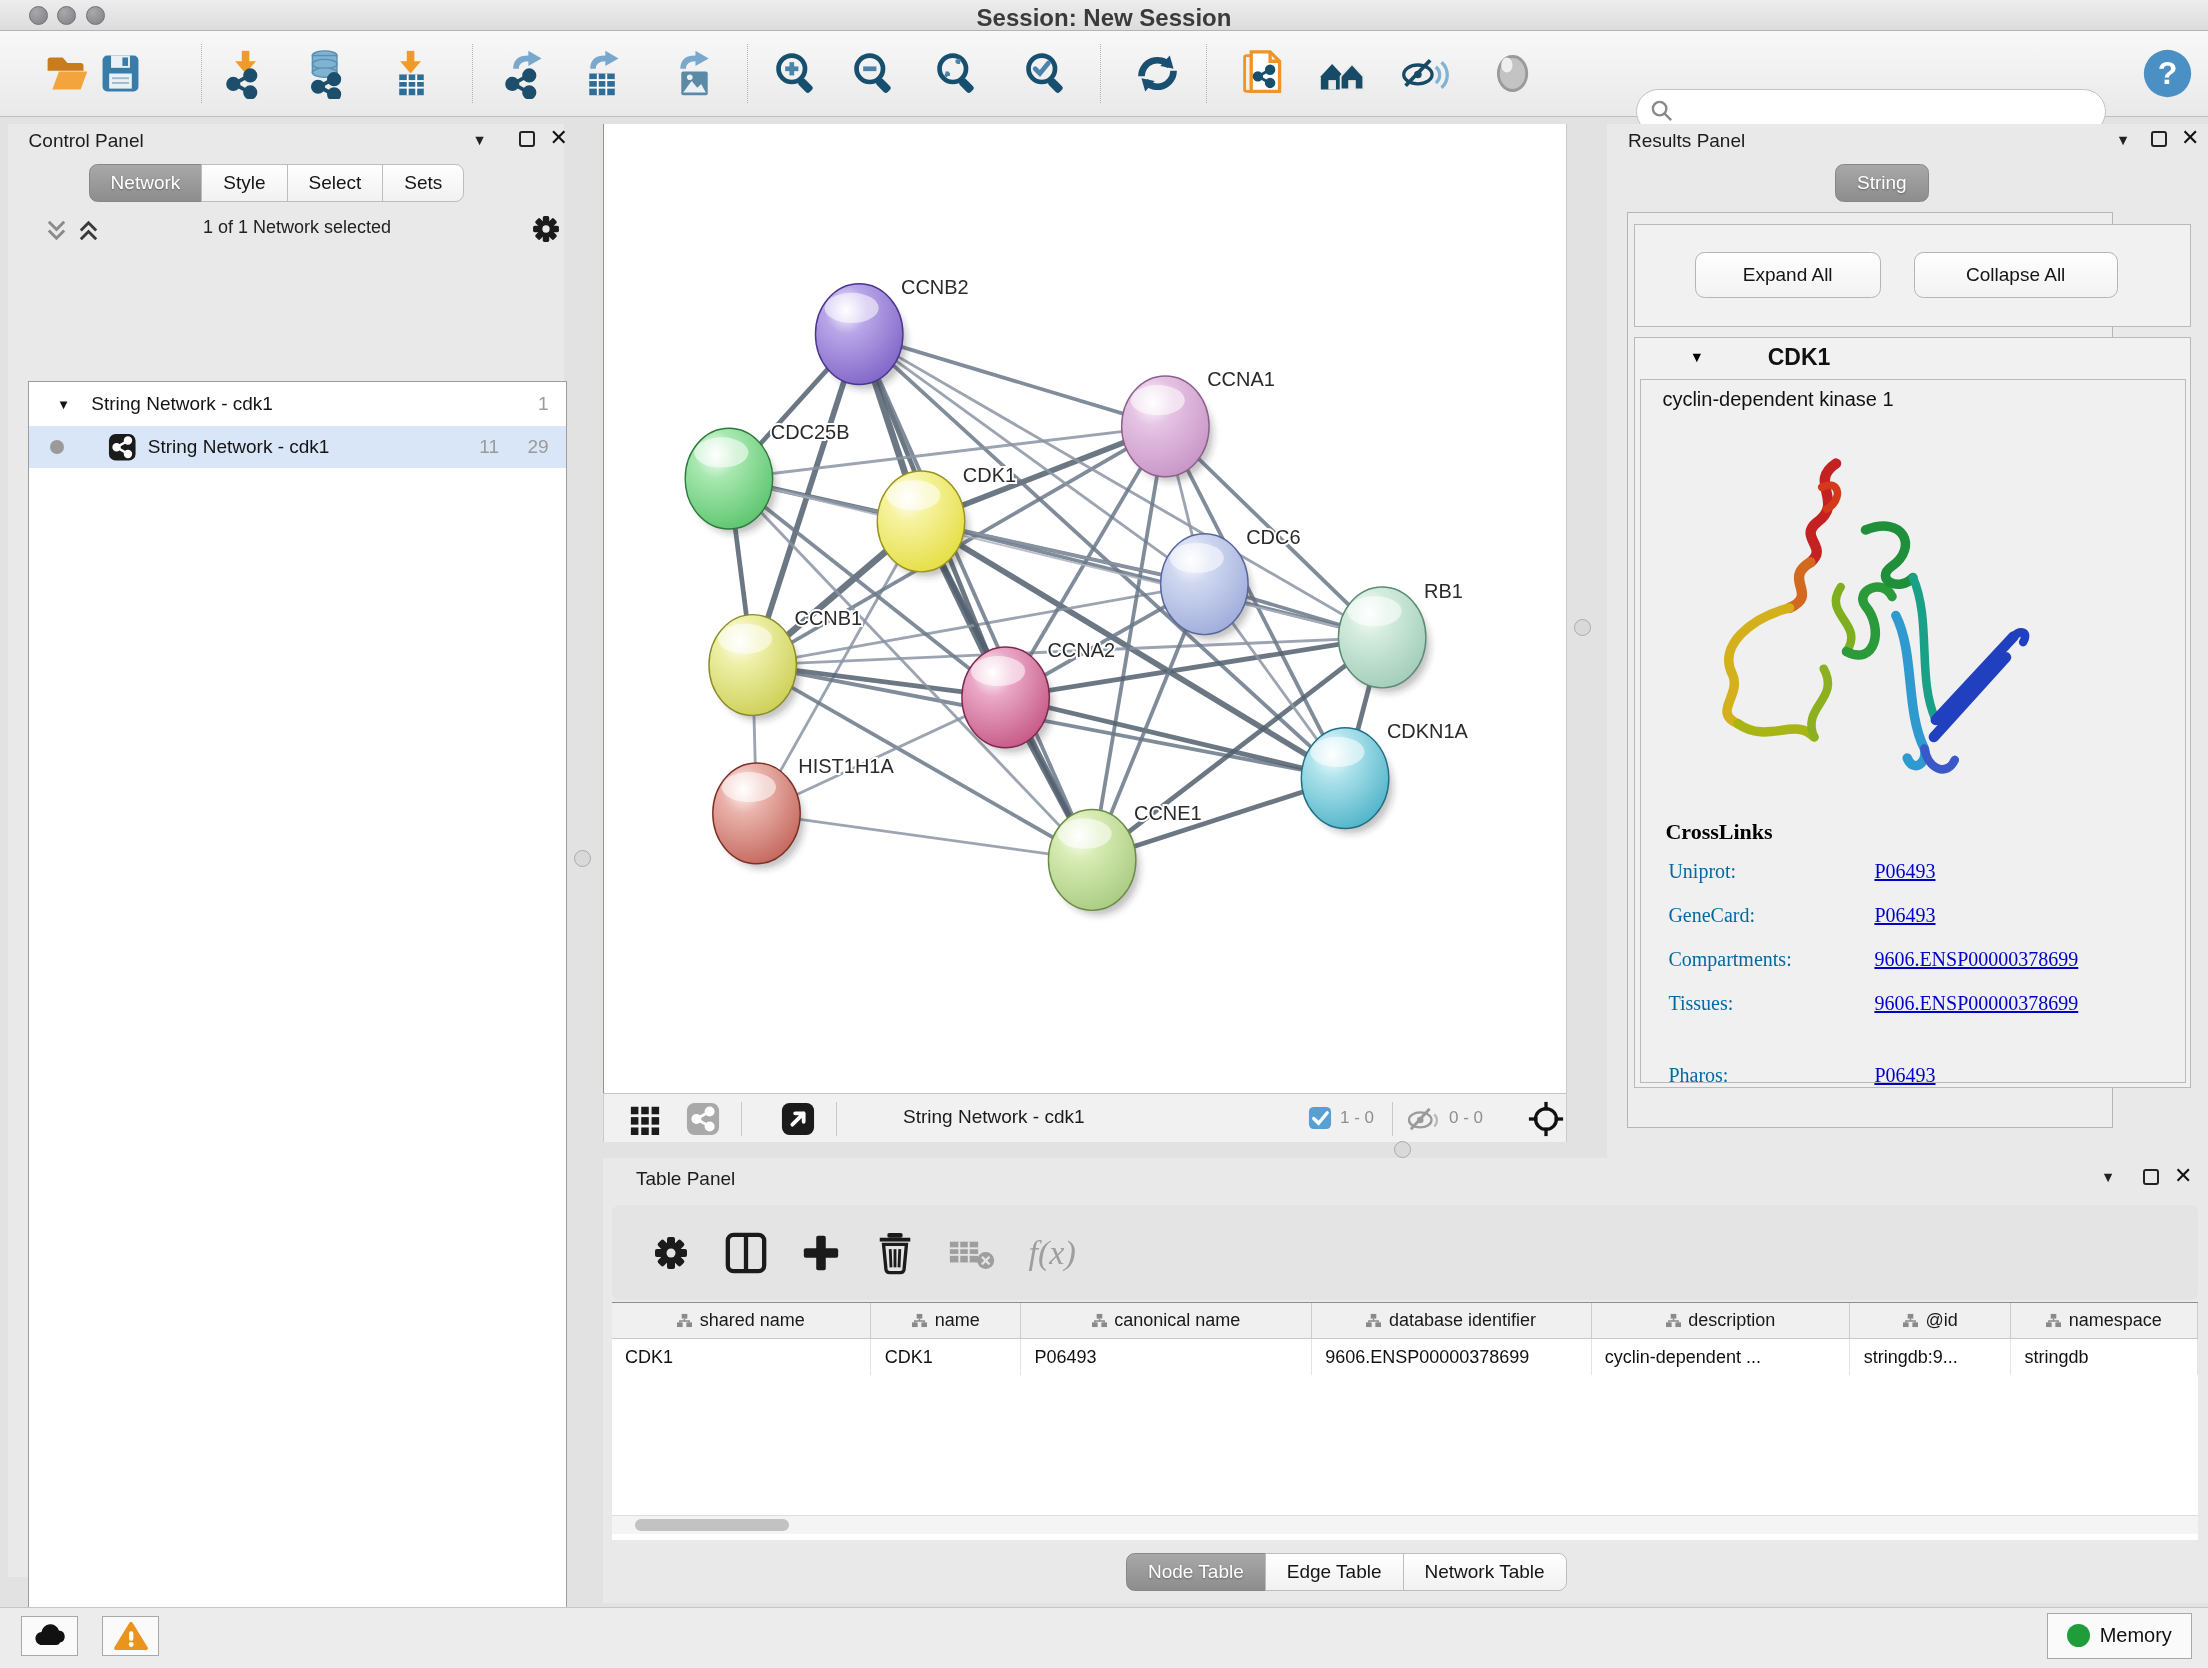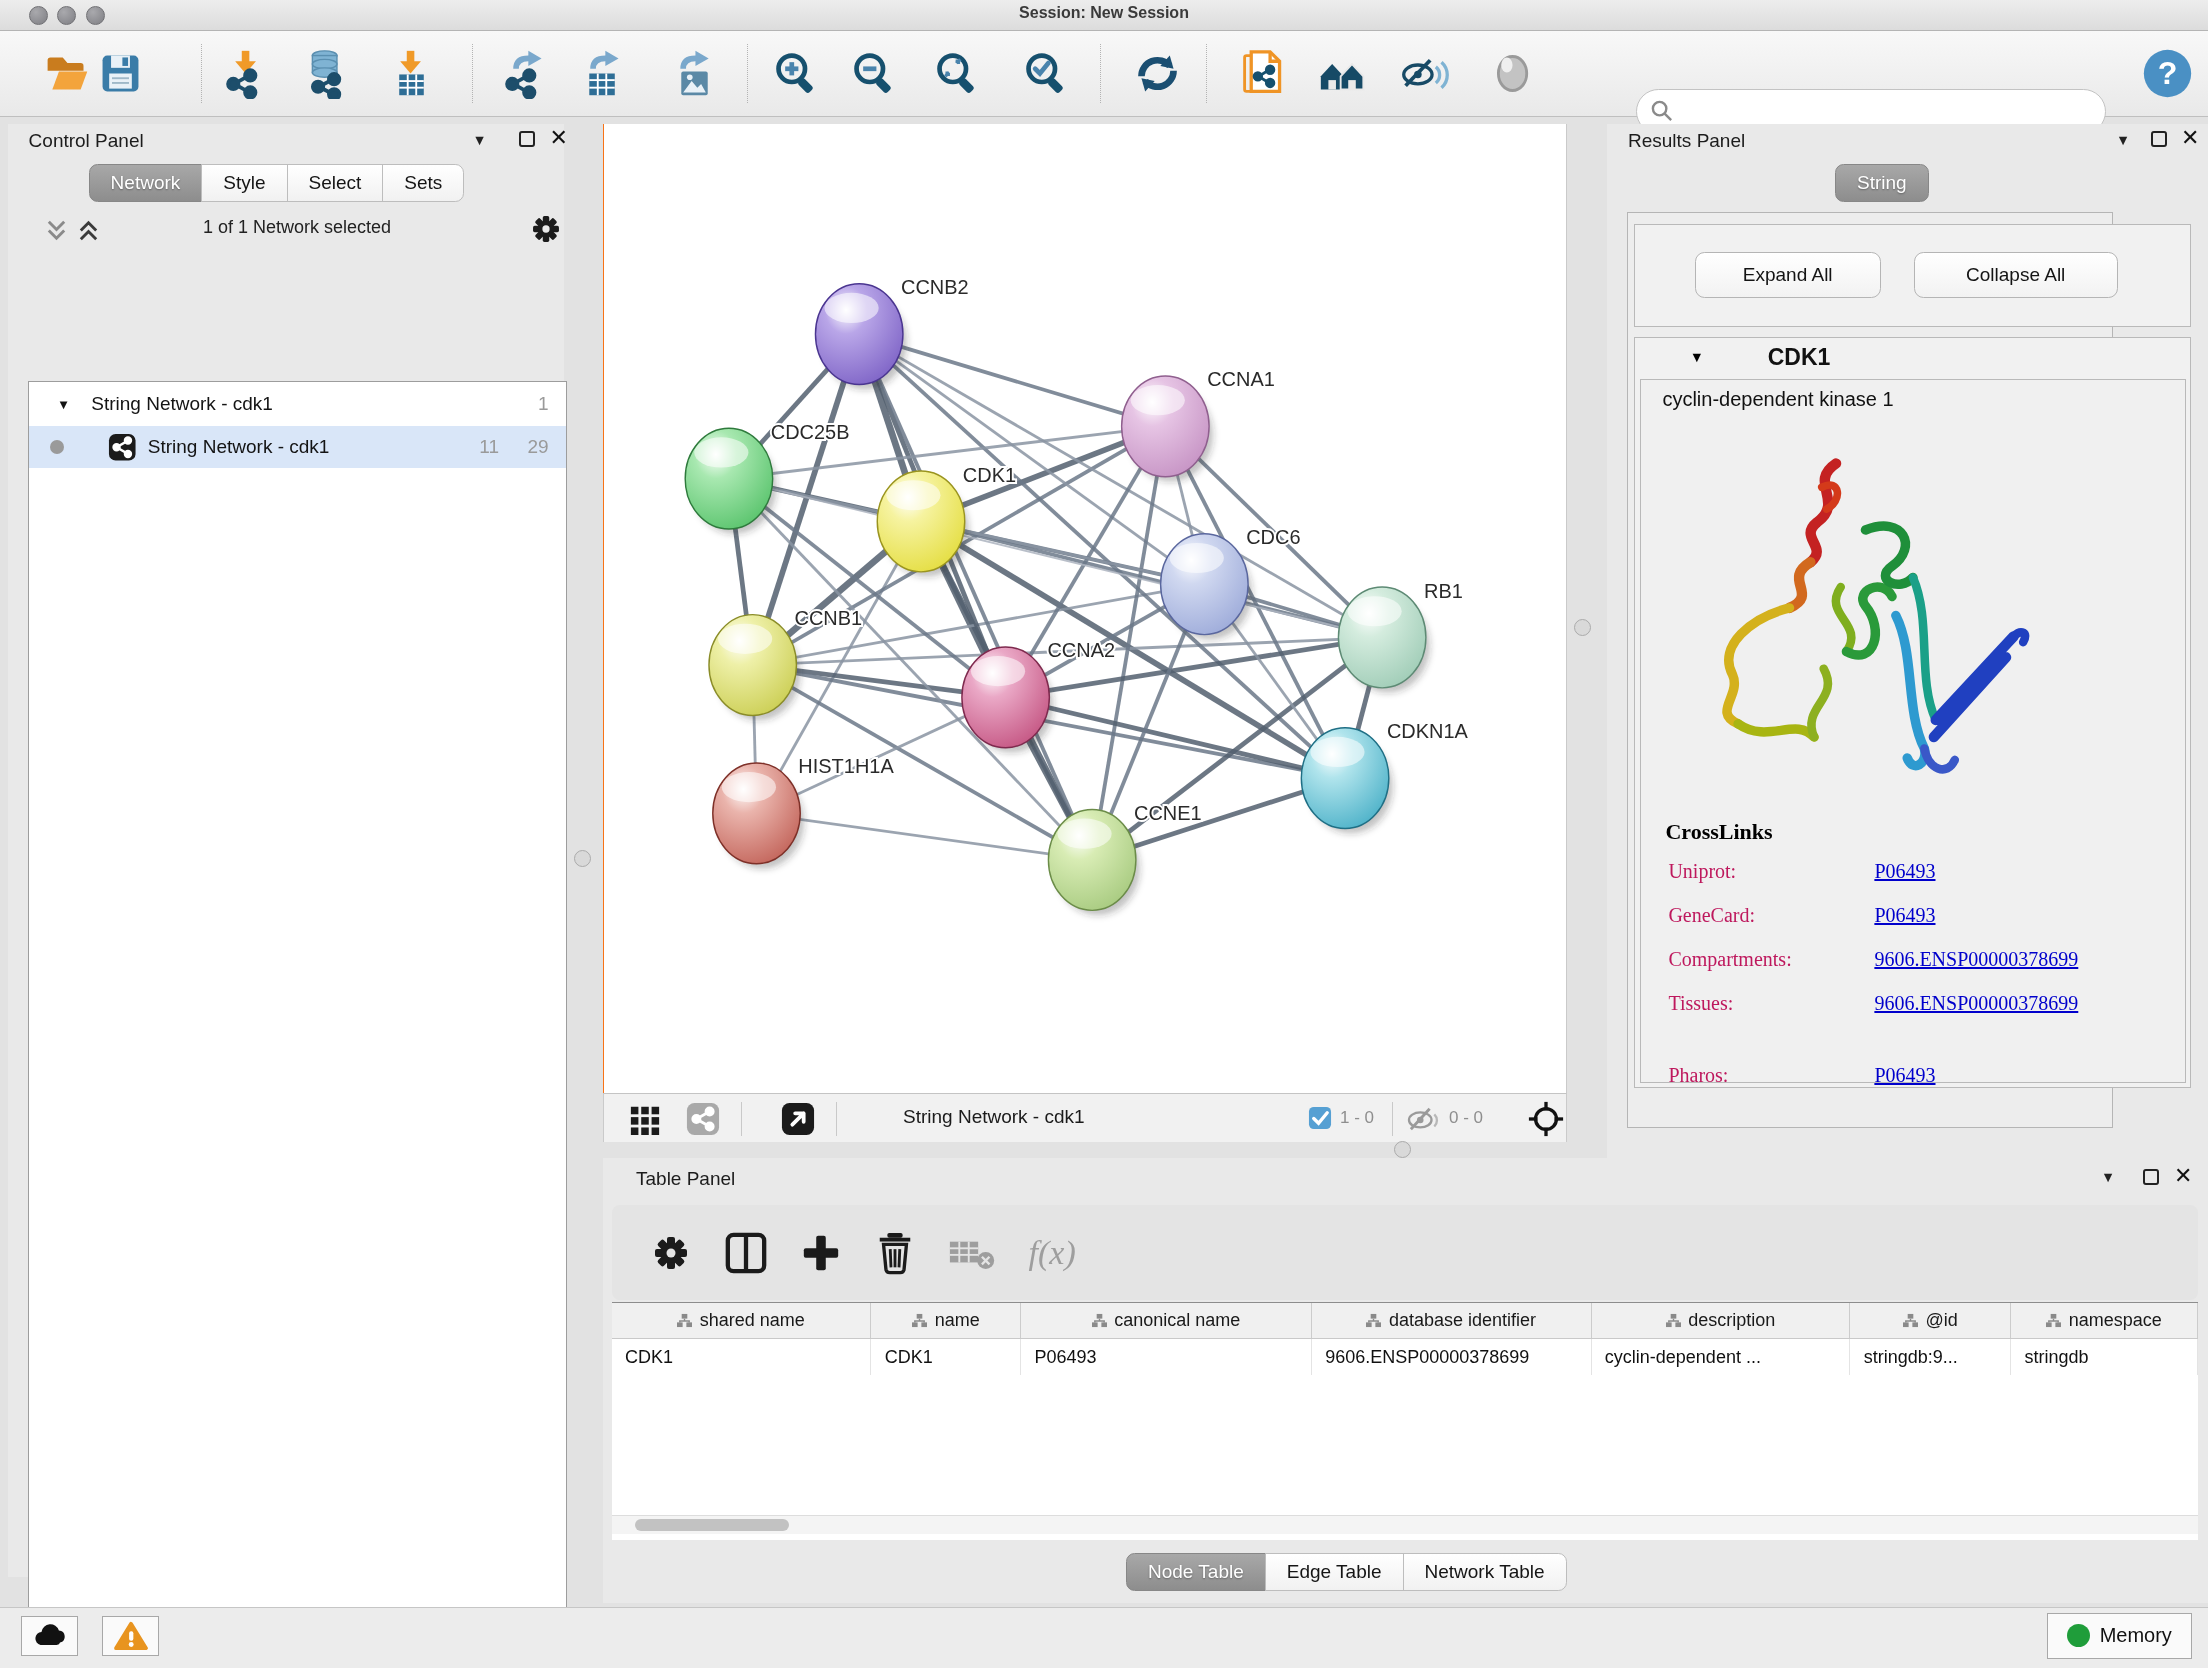--- a/index.html
+++ b/index.html
@@ -3,21 +3,21 @@
 <meta charset="utf-8">
 <style>
   * { margin:0; padding:0; box-sizing:border-box; }
   html,body { width:2208px; height:1668px; font-family:"Liberation Sans","DejaVu Sans",sans-serif; background:#e2e2e2; overflow:hidden; }
   .abs { position:absolute; }
   #window { position:relative; width:2208px; height:1668px; background:#e2e2e2; }
 
   
   #titlebar { left:0; top:0; width:2208px; height:31px; background:linear-gradient(#ededed,#dcdcdc); border-bottom:1px solid #b4b4b4; }
   .traffic { width:19px; height:19px; border-radius:50%; top:5.7px; background:radial-gradient(circle at 35% 30%, #a9a9ad, #7e7e83); border:1px solid #707074; }
-  #win-title { width:100%; text-align:center; top:3.8px; font-size:16px; color:#3a3a3a; font-weight:bold; }
+  #win-title { width:100%; text-align:center; top:3.8px; font-size:24px; color:#3a3a3a; font-weight:bold; }
 
   
   #toolbar { left:0; top:31px; width:2208px; height:86px; background:linear-gradient(#f8f8f8,#e9e9e9); border-bottom:1px solid #bfbfbf; }
   .tb-btn { width:61px; height:61px; top:12.4px; display:flex; align-items:center; justify-content:center; border-radius:5.7px; }
   .tb-sep { top:13.3px; width:0; height:59px; border-left:1.9px dotted #b3b3b3; }
   #search-box { left:1636px; top:58px; width:470px; height:45px; background:#fff; border:1px solid #c3c3c3; border-radius:23px; display:flex; align-items:center; padding-left:13.3px; }
   #search-box input { border:none; outline:none; font-size:18px; width:399px; background:transparent; }
 
   
   .panel-title { font-size:19px; color:#1c1c1c; }
@@ -48,21 +48,21 @@
   .splitter-dot { width:17px; height:17px; border-radius:50%; background:#d9d9d9; border:1px solid #ababab; }
 
   
   #results-panel { left:1607px; top:124px; width:601px; height:1034px; background:#e9e9e9; }
   #rp-box { left:20px; top:88px; width:486px; height:916px; background:#ededed; border:1px solid #b5b5b5; }
   .rp-inner-box { background:#f1f1f1; border:1px solid #b9b9b9; }
   .btn { background:linear-gradient(#ffffff,#f2f2f2); border:1px solid #b5b5b5; border-radius:9.5px; font-size:19px; color:#141414; display:flex; align-items:center; justify-content:center; }
   .serif { font-family:"Liberation Serif","DejaVu Serif",serif; }
   .xlink { color:#0000cc; text-decoration:underline; }
   .xl-row { position:absolute; left:27px; width:514px; height:44px; font-size:20px; display:flex; }
-  .xl-label { width:206px; color:#be185d; }
+  .xl-label { width:206px; color:#0369a1; }
 
   
   #table-panel { left:603px; top:1158px; width:1605px; height:445px; background:#e9e9e9; }
   #tp-toolbar { left:8.6px; top:47px; width:1586px; height:95px; background:#e4e4e4; border-radius:7.6px; display:flex; align-items:center; gap:32px; padding-left:38px; }
   #tp-table { left:8.6px; top:144px; width:1586px; height:238px; background:#fff; border-top:1.9px solid #8d8d8d; overflow:hidden; }
   .th-row { display:flex; height:36px; background:#f0f0f0; border-bottom:1px solid #c9c9c9; }
   .th { display:flex; align-items:center; justify-content:center; gap:7.6px; font-size:18px; color:#191919; border-right:1px solid #cccccc; overflow:hidden; white-space:nowrap; }
   .td-row { display:flex; height:36px; }
   .td { display:flex; align-items:center; padding-left:13.3px; font-size:18px; color:#111; border-right:1px solid #e4e4e4; overflow:hidden; white-space:nowrap; }
   #hscroll { left:8.6px; top:357px; width:1586px; height:19px; background:#f4f4f4; border-top:1px solid #ddd; }

